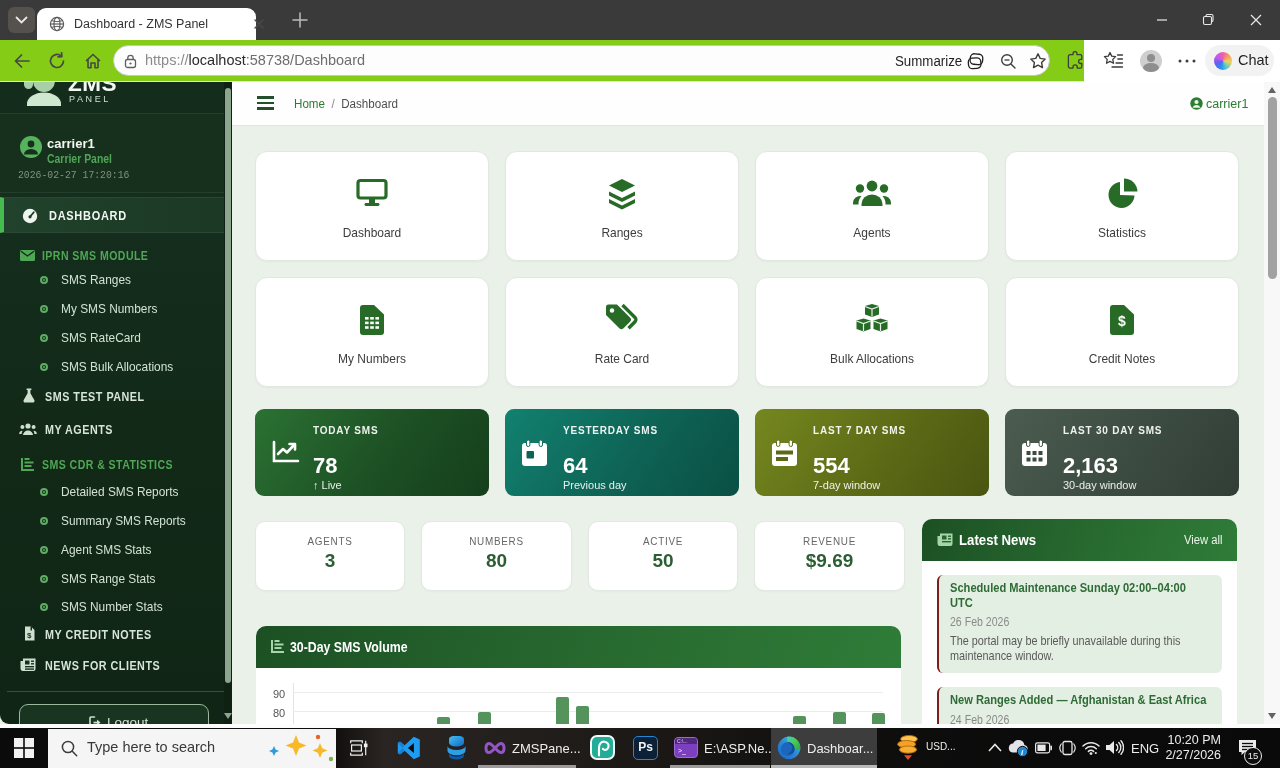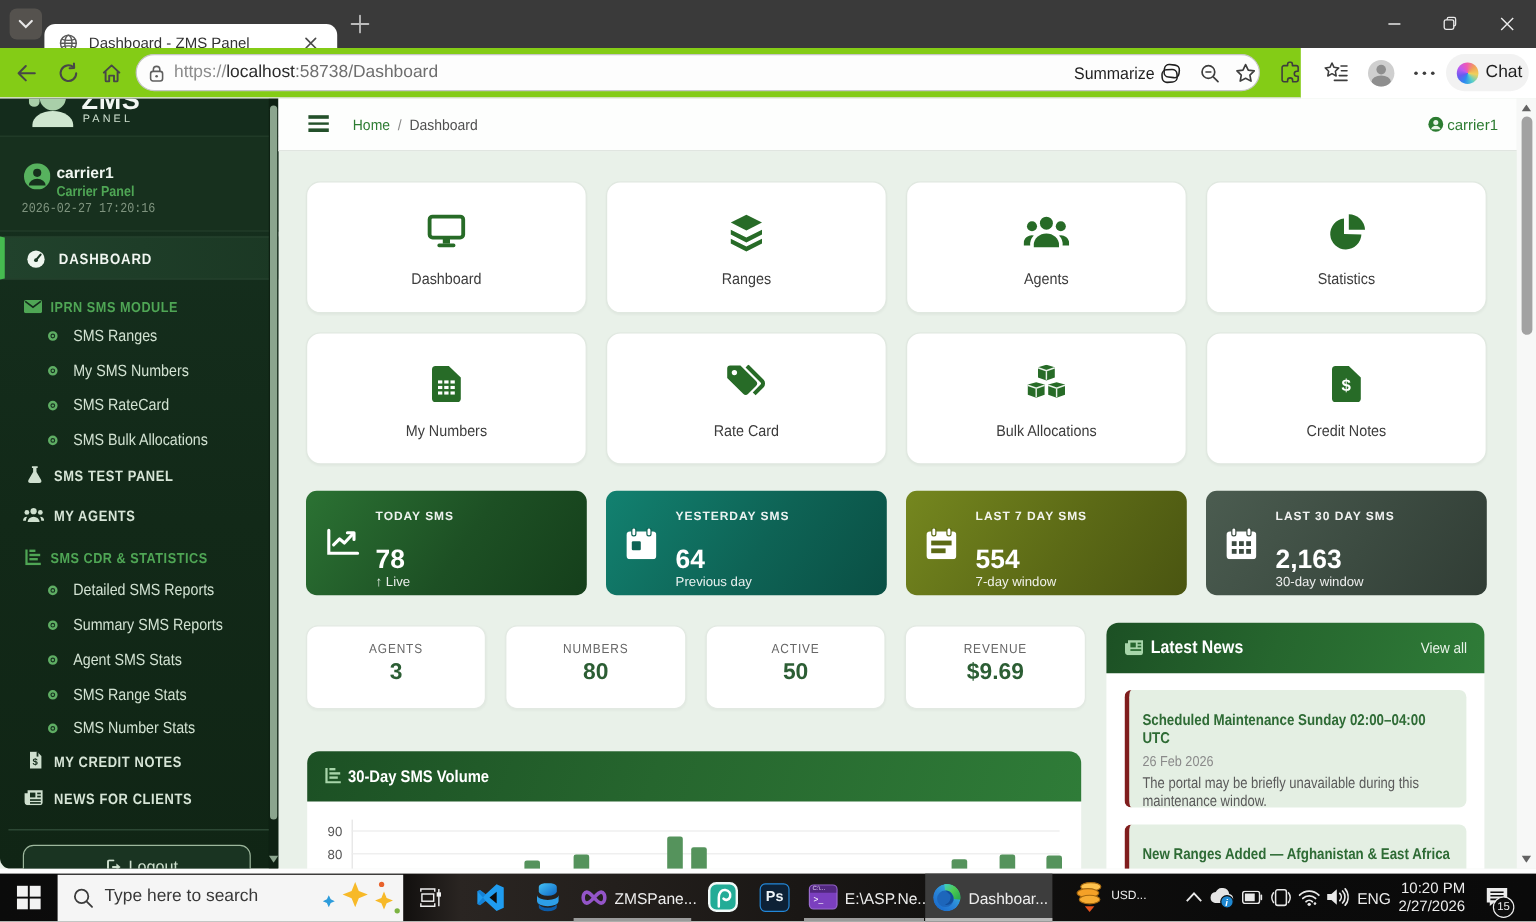--- a/index.html
+++ b/index.html
@@ -3,21 +3,21 @@
 <meta charset="utf-8">
 <style>
 * { margin:0; padding:0; box-sizing:border-box; font-family:"Liberation Sans",sans-serif; }
 html,body { width:1280px; height:768px; overflow:hidden; }
 body { position:relative; background:#fff; }
 .abs { position:absolute; }
 
 
 #tabstrip { position:absolute; left:0; top:0; width:1280px; height:40px; background:#3a3a3a; }
 #tabbtn { position:absolute; left:8px; top:7px; width:27px; height:26px; background:#55524e; border-radius:6px; }
-#tab { position:absolute; left:37px; top:20px; width:244px; height:32px; background:#fff; border-radius:9px 9px 0 0; }
+#tab { position:absolute; left:37px; top:8px; width:219px; height:32px; background:#fff; border-radius:9px 9px 0 0; }
 #tab .title { position:absolute; left:37px; top:9px; font-size:12.5px; color:#333; }
 #toolbar { position:absolute; left:0; top:40px; width:1084px; height:42px; background:#84cc16; border-bottom:1px solid #e4e4e4; }
 #urlpill { position:absolute; left:113px; top:5px; width:937px; height:31px; background:#fdfdfd; border:1px solid #c6c6c6; border-radius:16px; }
 #chatpill { position:absolute; left:1205px; top:5px; width:69px; height:31px; background:#f2f2f2; border-radius:16px; }
 
 
 #page { position:absolute; left:0; top:82px; width:1280px; height:642px; background:#e9f1e9; overflow:hidden; }
 #sidebar { position:absolute; left:0; top:0; width:232px; height:642px; border-radius:0 0 0 9px; background:linear-gradient(180deg,#16301f 0%,#122918 55%,#102515 100%); overflow:hidden; }
 #topbar { position:absolute; left:232px; top:0; width:1032px; height:44px; background:#fdfefd; border-bottom:1px solid #e0e5e0; }
 #pgscroll { position:absolute; left:1264px; top:0; width:16px; height:642px; background:#f7f8f7; }
@@ -44,21 +44,21 @@
 .sect { position:absolute; left:0; width:232px; height:20px; }
 .sect .ictxt { position:absolute; left:42px; top:2px; font-size:12px; font-weight:bold; letter-spacing:0.5px; color:#4fa655; transform:scaleX(0.88); transform-origin:0 0; white-space:nowrap; }
 .mitem { position:absolute; left:0; width:232px; height:20px; }
 .mitem .txt { position:absolute; left:45px; top:2px; font-size:12.5px; font-weight:bold; letter-spacing:0.6px; color:#d7e5d7; transform:scaleX(0.86); transform-origin:0 0; white-space:nowrap; }
 .sub { position:absolute; left:0; width:232px; height:18px; }
 .sub .b { position:absolute; left:40px; top:5px; width:8px; height:8px; border:2px solid #5fae64; border-radius:50%; background:#16301f; }
 .sub .b:after { content:""; position:absolute; left:1px; top:1px; width:2px; height:2px; background:#5fae64; border-radius:50%; }
 .sub .txt { position:absolute; left:61px; top:1px; font-size:13.5px; color:#d2e2d2; transform:scaleX(0.88); transform-origin:0 0; white-space:nowrap; }
 
 
-.nitem { position:absolute; left:15px; width:285px; background:#e4efe3; border-left:4px solid #7f1d1d; border-radius:6px; padding:18px 12px 8px 11px; overflow:hidden; }
+.nitem { position:absolute; left:15px; width:285px; background:#e4efe3; border-left:2px solid #7f1d1d; border-radius:6px; padding:6px 12px 8px 11px; overflow:hidden; }
 .nitem .t { font-size:13px; font-weight:bold; color:#2e6b35; line-height:14.5px; white-space:nowrap; transform:scaleX(0.855); transform-origin:0 0; }
 .nitem .d { font-size:12px; color:#8a8a8a; margin-top:5px; transform:scaleX(0.88); transform-origin:0 0; }
 .nitem .b { font-size:13px; color:#5a5a5a; line-height:14.5px; margin-top:5px; white-space:nowrap; transform:scaleX(0.835); transform-origin:0 0; }
 
 
 #taskbar { position:absolute; left:0; top:728px; width:1280px; height:40px; background:linear-gradient(90deg,#0b0b0b 0%,#100e0d 26%,#2a2522 30%,#231f1c 40%,#1a1715 52%,#100f0e 66%,#0b0b0b 80%,#0a0a0a 100%); }
 #tsearch { position:absolute; left:48px; top:1px; width:288px; height:39px; background:#f5f5f5; }
 .tbtxt { color:#eee; font-size:13px; position:absolute; top:13px; }
 .ulbar { position:absolute; top:37px; height:3px; background:#9a9a9a; }
 </style>

